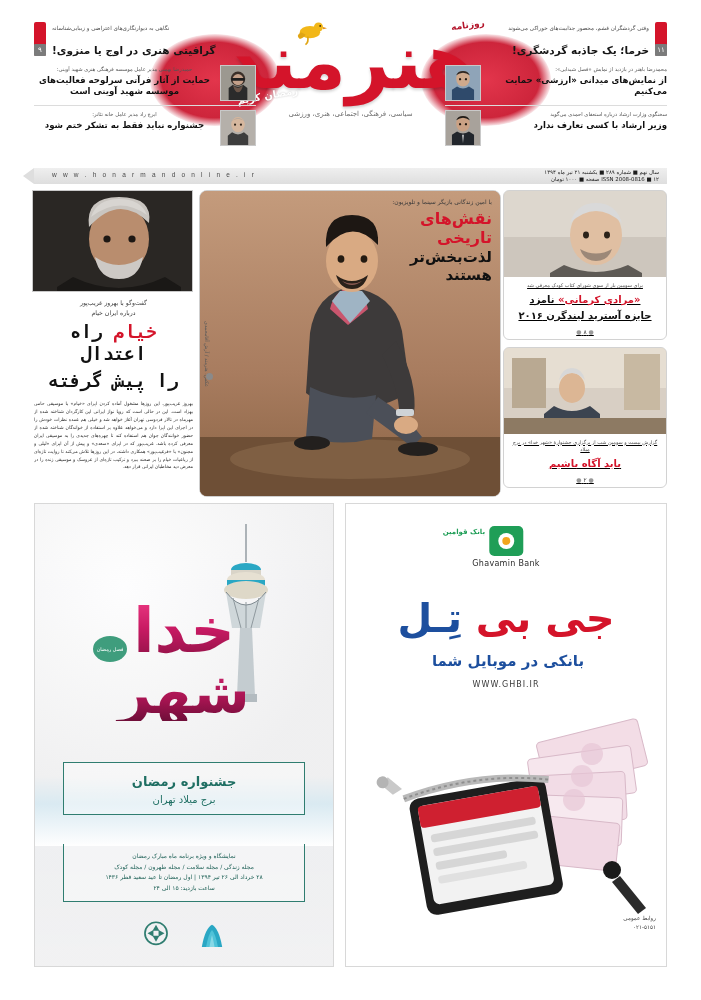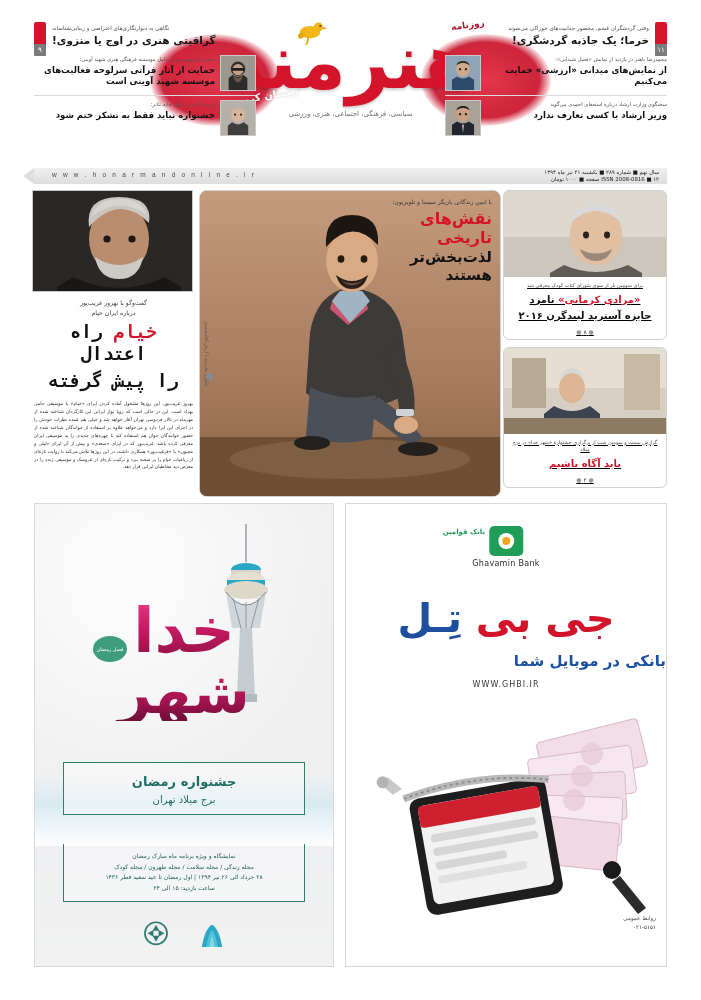--- a/index.html
+++ b/index.html
@@ -73,36 +73,36 @@
   .lead-num{
     position:absolute;top:22px;width:12px;height:12px;background:#7b7b7b;
     color:#fff;font-size:7px;line-height:12px;text-align:center;border-radius:1px;
   }
   .side-left .lead-num{left:0;}
   .side-right .lead-num{right:0;}
   .lead-text{direction:rtl;}
   .side-left .lead-text{margin-left:18px;text-align:left;}
   .side-right .lead-text{margin-right:18px;text-align:right;}
   .kick{font-size:5.6px;color:#4b4b4b;line-height:1.5;}
-  .lead-title{font-size:10.5px;font-weight:bold;color:#151515;line-height:1.25;margin-top:2px;}
+  .lead-title{font-size:10.5px;font-weight:bold;color:#151515;line-height:1.25;margin-top:12px;}
 
   .item{
     position:relative;display:flex;gap:5px;direction:rtl;
     border-bottom:1px solid #dcdcdc;padding:4px 0 4px 0;min-height:36px;
     align-items:flex-start;
   }
   .side-left .item{flex-direction:row;}
   .side-right .item{flex-direction:row;}
   .thumb{
     width:34px;height:34px;flex:0 0 34px;border:1px solid #c9c9c9;
     background:#b9b3ad;overflow:hidden;position:relative;
   }
   .face{position:absolute;inset:0;}
   .item-text{flex:1;min-width:0;}
-  .side-left .item-text{text-align:right;}
+  .side-left .item-text{text-align:center;}
   .side-right .item-text{text-align:right;}
   .item-kick{font-size:5.2px;color:#555;line-height:1.55;}
   .item-title{font-size:8.6px;font-weight:bold;color:#111;line-height:1.3;margin-top:2px;}
 
   
   .urlbar{
     position:absolute;top:168px;left:34px;width:633px;height:16px;
     background:linear-gradient(180deg,#efefef,#dedede);
     z-index:3;
   }
@@ -219,21 +219,21 @@
     position:absolute;right:38px;top:2px;font-size:7px;color:#1f9e57;
     direction:rtl;white-space:nowrap;font-weight:bold;
   }
   .bank-name{font-size:8px;color:#2a2a2a;margin-top:3px;letter-spacing:.3px;direction:ltr;}
   .bank-big{
     position:absolute;top:92px;left:0;right:0;text-align:center;direction:rtl;
     font-size:40px;font-weight:bold;color:#d4142a;line-height:1.1;
   }
   .bank-big .blue{color:#1d4f9e;}
   .bank-sub{
-    position:absolute;top:148px;left:4px;right:0;text-align:right;direction:rtl;
+    position:absolute;top:148px;left:4px;right:0;text-align:center;direction:rtl;
     font-size:15px;font-weight:bold;color:#1d4f9e;
   }
   .bank-url{
     position:absolute;top:176px;left:0;right:0;text-align:center;
     font-size:8px;color:#3a3a3a;letter-spacing:1px;direction:ltr;
   }
   .bank-art{
     position:absolute;left:0;right:0;top:196px;height:230px;
   }
   .bank-pr{

